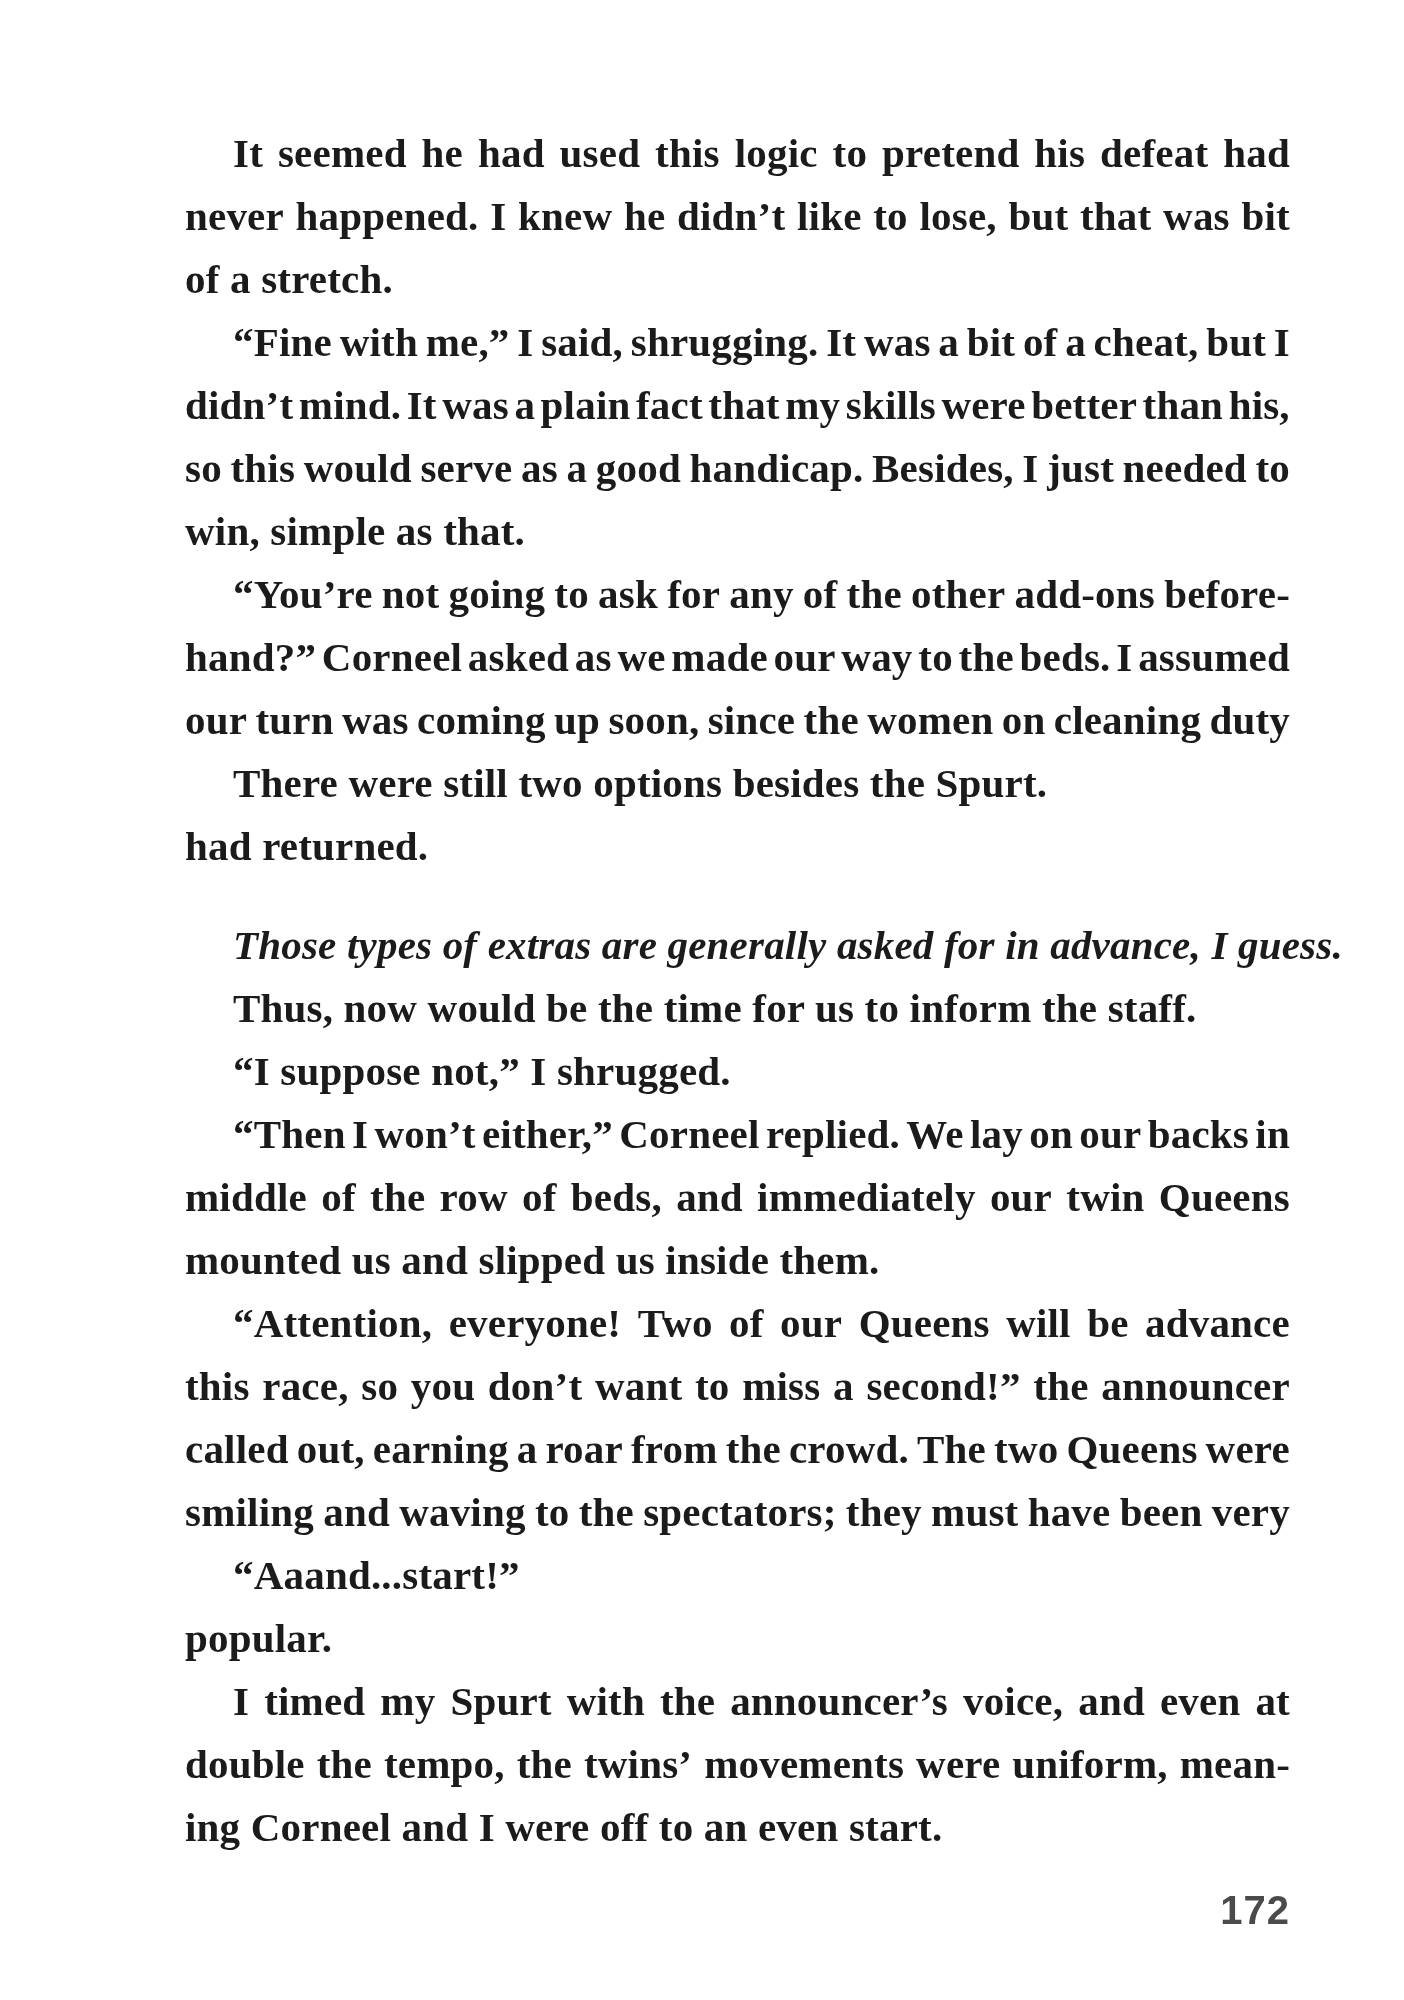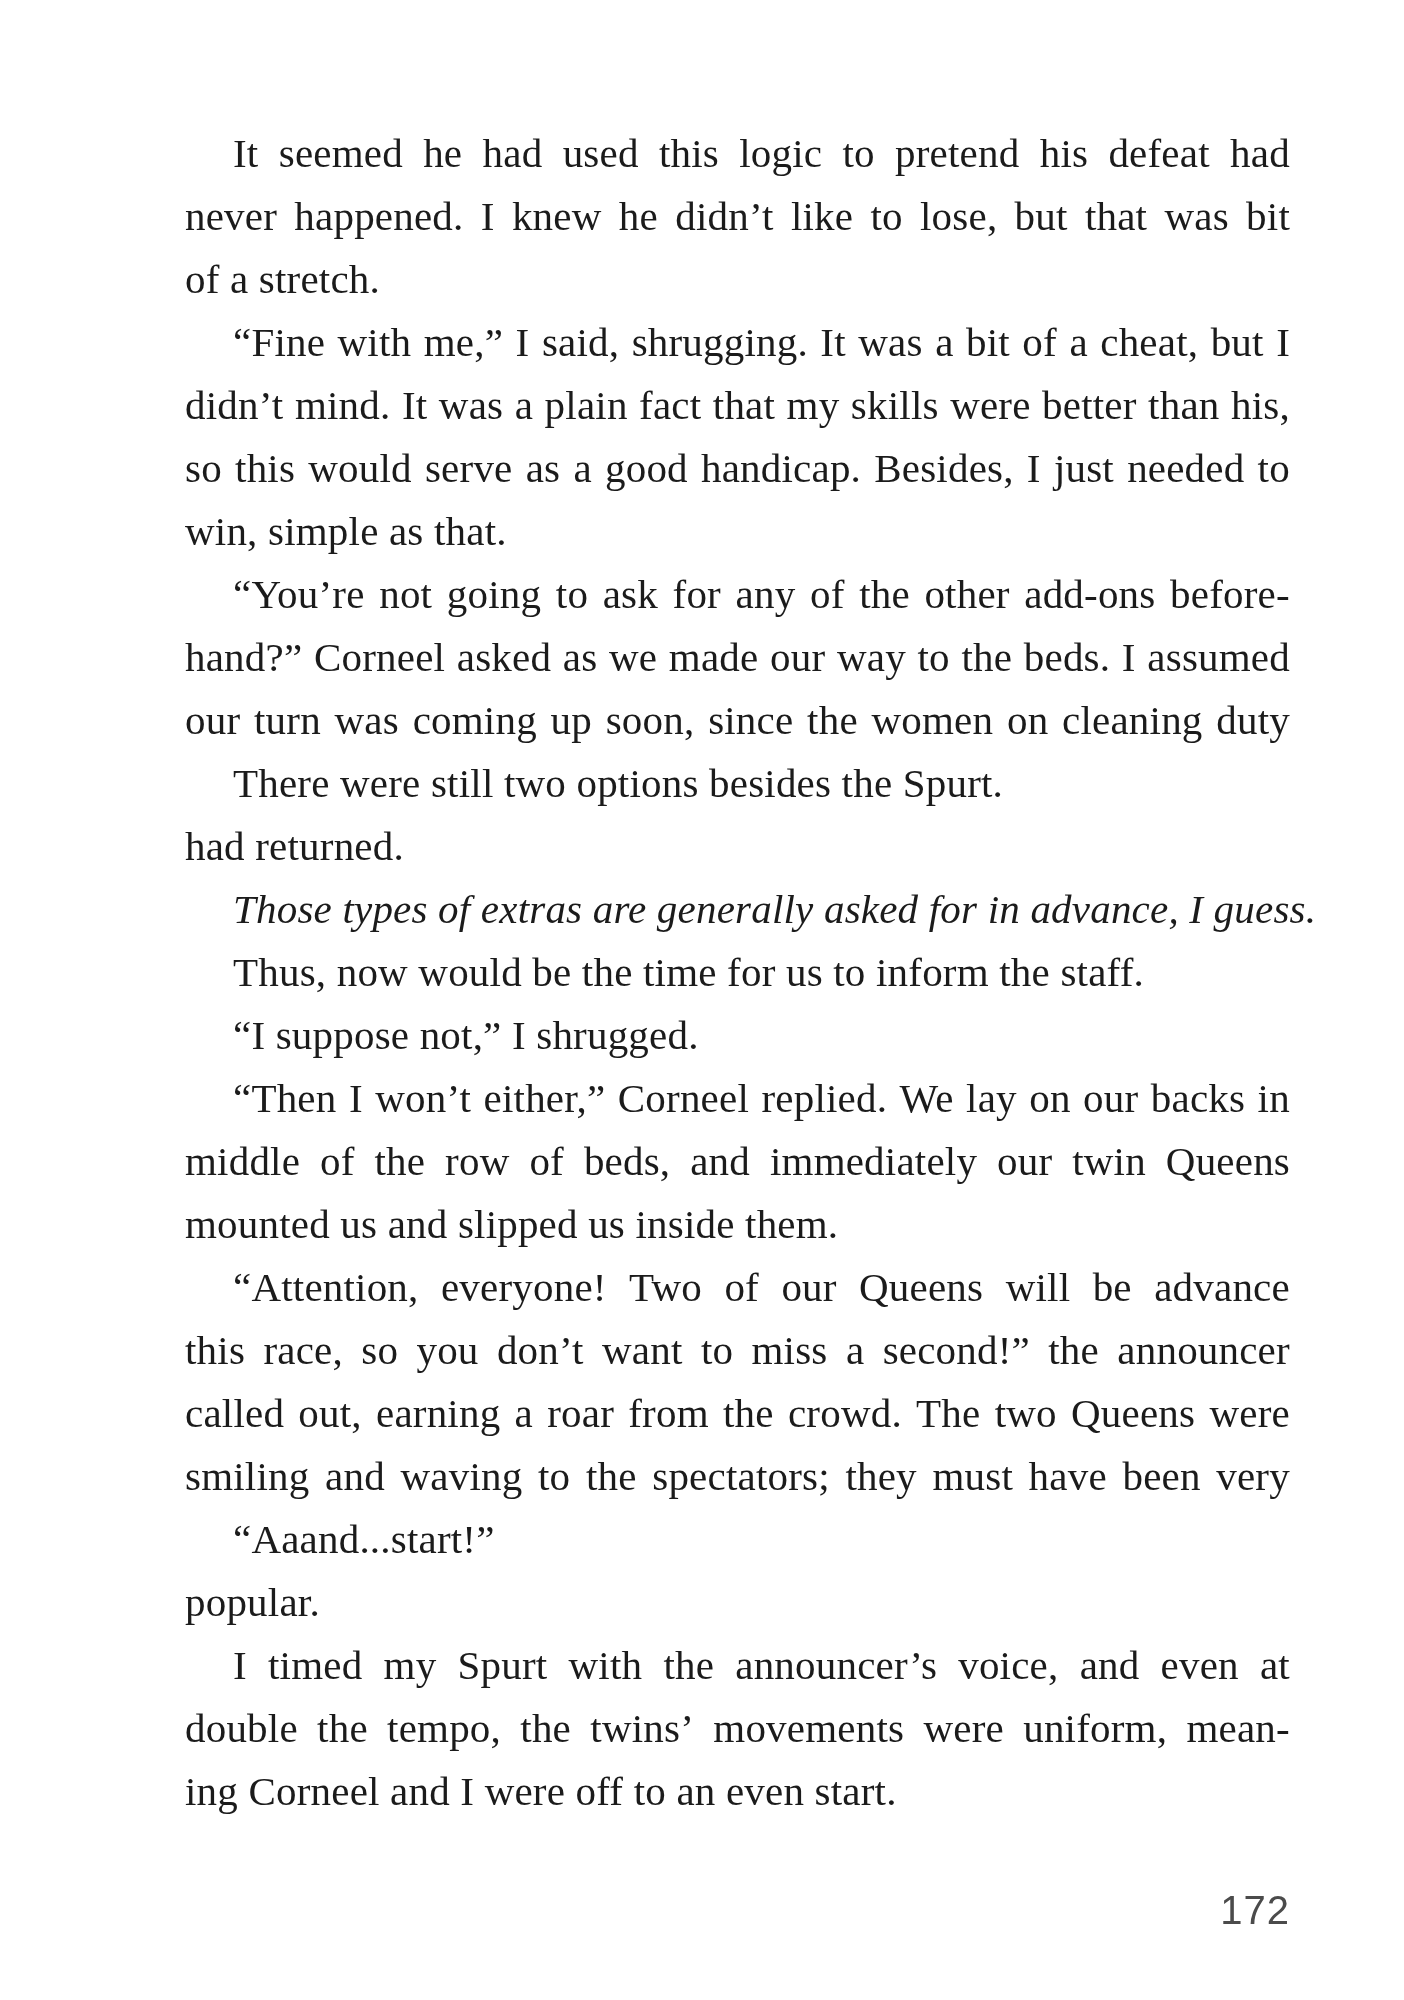--- a/index.html
+++ b/index.html
@@ -8,20 +8,21 @@
     background: #ffffff;
   }
   .page {
     position: relative;
     width: 1404px;
     height: 2000px;
     background: #ffffff;
     font-family: "Liberation Serif", serif;
     color: #1b1b1b;
     overflow: hidden;
+    font-weight: bold;
   }
   .text-column {
     position: absolute;
     left: 185px;
     top: 122px;
     width: 1105px;
   }
   .line {
     height: 63px;
     line-height: 63px;
@@ -32,20 +33,21 @@
   .line.justify {
     display: flex;
     justify-content: space-between;
     white-space: normal;
   }
   .line.indent {
     padding-left: 48px;
   }
   .line.italic {
     font-style: italic;
+    margin-top: 36px;
   }
   .page-number {
     position: absolute;
     top: 1890px;
     right: 114px;
     font-family: "Liberation Sans", sans-serif;
     font-size: 40px;
     line-height: 40px;
     color: #4b4b4b;
     letter-spacing: 1px;

